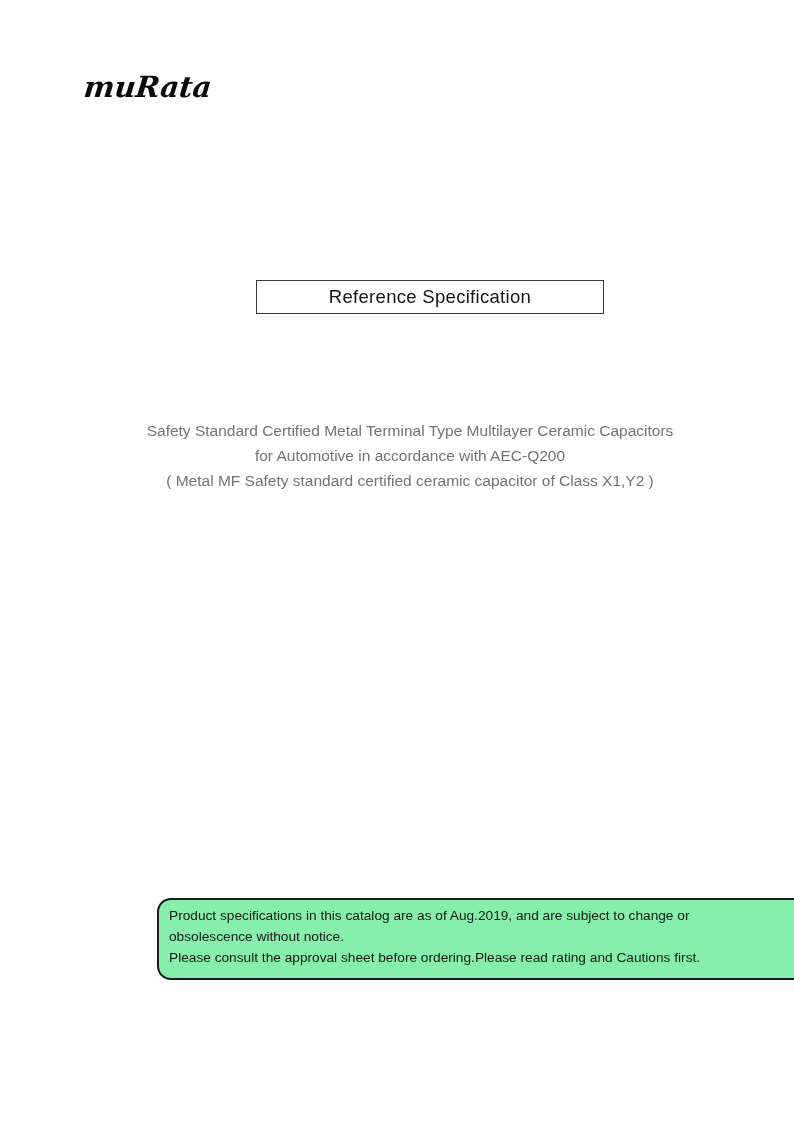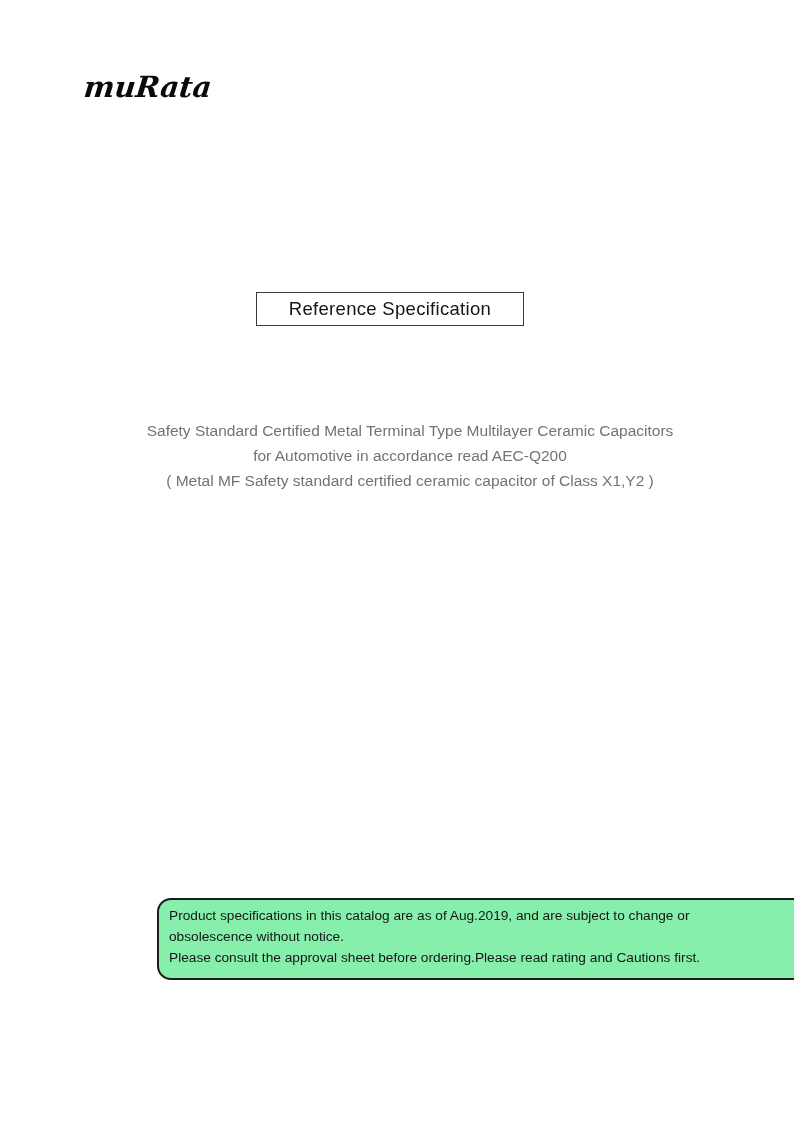--- a/index.html
+++ b/index.html
@@ -29,22 +29,22 @@
     letter-spacing: 0px;
     color: #0a0a0a;
     transform: skewX(-6deg);
     white-space: nowrap;
   }
 
   
   .title-box {
     position: absolute;
     left: 256px;
-    top: 292px;
-    width: 268px;
+    top: 280px;
+    width: 348px;
     height: 34px;
     border: 1.5px solid #3a3a3a;
     box-sizing: border-box;
     display: flex;
     align-items: center;
     justify-content: center;
   }
   .title-box .title-text {
     font-size: 18.5px;
     font-weight: normal;
@@ -95,21 +95,21 @@
 <div class="page">
 
   <div class="logo">muRata</div>
 
   <div class="title-box">
     <span class="title-text">Reference Specification</span>
   </div>
 
   <div class="heading-block">
     <div class="heading-line">Safety Standard Certified Metal Terminal Type Multilayer Ceramic Capacitors</div>
-    <div class="heading-line">for Automotive in accordance read AEC-Q200</div>
+    <div class="heading-line">for Automotive in accordance with AEC-Q200</div>
     <div class="heading-line">( Metal MF Safety standard certified ceramic capacitor of Class X1,Y2 )</div>
   </div>
 
   <div class="notice-box">
     <div class="notice-line">Product specifications in this catalog are as of Aug.2019, and are subject to change or</div>
     <div class="notice-line">obsolescence without notice.</div>
     <div class="notice-line">Please consult the approval sheet before ordering.Please read rating and Cautions first.</div>
   </div>
 
 </div>

